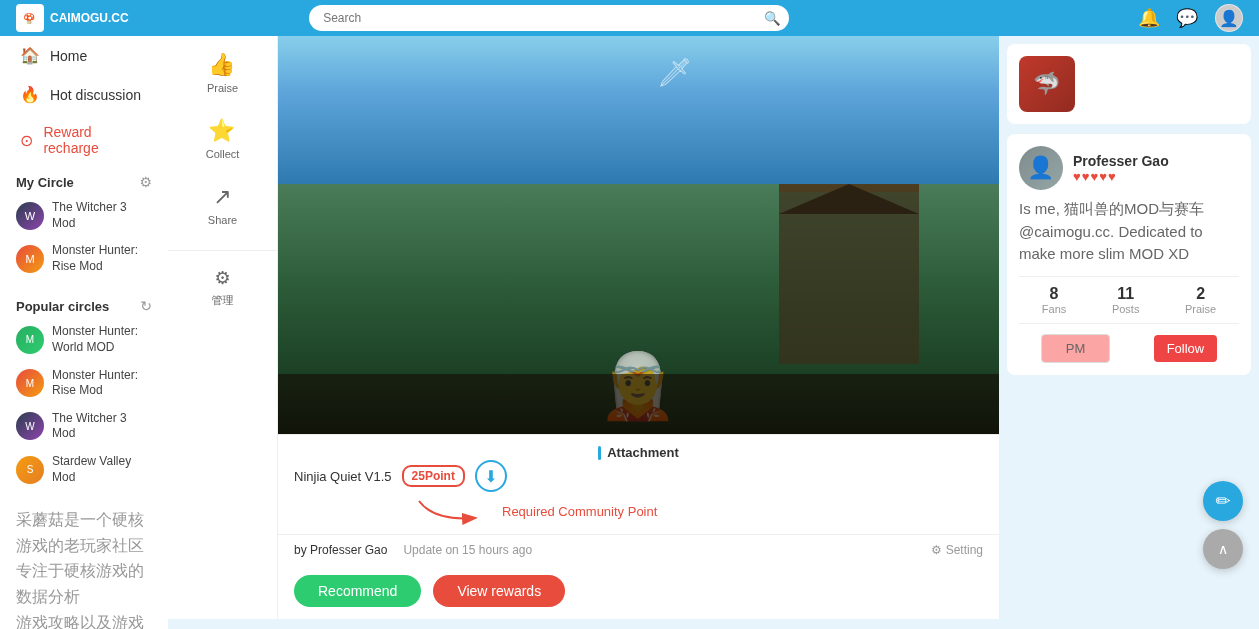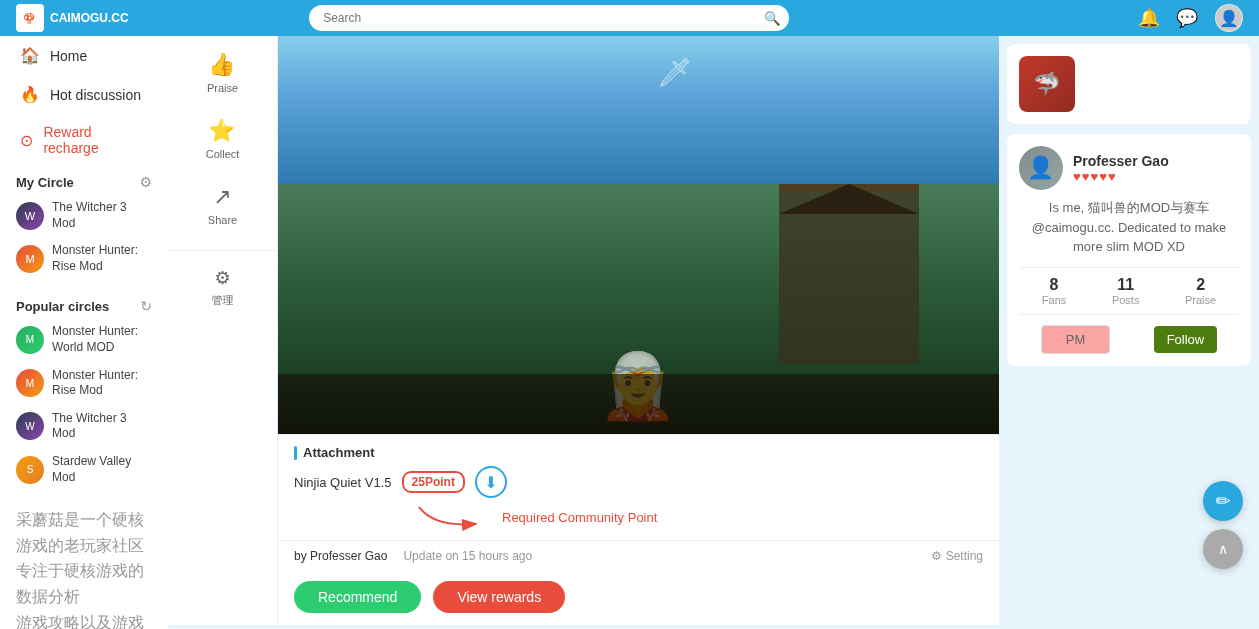--- a/index.html
+++ b/index.html
@@ -163,21 +163,21 @@
       flex: 1;
     }
 
     
     .attachment-section {
       background: white;
       padding: 10px 16px 8px;
       border-top: 1px solid #eee;
     }
     .attachment-header {
-      display: flex; align-items: center; gap: 6px; margin-bottom: 6px;
+      display: flex; align-items: center; gap: 6px; margin-bottom: 0; justify-content: center;
     }
     .attachment-bar { width: 3px; height: 14px; background: #29a8e0; border-radius: 2px; }
     .attachment-title { font-size: 13px; font-weight: bold; color: #333; }
     .attachment-row {
       display: flex; align-items: center; gap: 10px;
     }
     .attachment-name { font-size: 13px; color: #333; text-align: right; }
     .attachment-points-badge {
       border: 2px solid #e74c3c;
       color: #e74c3c;
@@ -260,39 +260,39 @@
       display: flex; align-items: center; gap: 10px; margin-bottom: 8px;
     }
     .profile-avatar {
       width: 44px; height: 44px; border-radius: 50%;
       background: linear-gradient(135deg, #7f8c8d, #95a5a6);
       flex-shrink: 0; overflow: hidden;
       display: flex; align-items: center; justify-content: center;
     }
     .profile-name { font-size: 14px; font-weight: bold; color: #333; }
     .profile-hearts { color: #e74c3c; font-size: 13px; letter-spacing: 1px; }
-    .profile-bio { font-size: 13px; color: #666; line-height: 1.5; margin-bottom: 10px; text-align: center; }
+    .profile-bio { font-size: 15px; color: #666; line-height: 1.5; margin-bottom: 10px; }
     .profile-stats {
       display: flex; align-items: center; justify-content: space-around;
       border-top: 1px solid #eee; border-bottom: 1px solid #eee;
       padding: 8px 0; margin-bottom: 10px;
     }
     .profile-stat { text-align: center; }
     .profile-stat-num { font-size: 16px; font-weight: bold; color: #333; }
     .profile-stat-label { font-size: 11px; color: #999; }
     .profile-actions {
       display: flex; align-items: center; justify-content: space-around;
     }
     .btn-pm {
       border: 1px solid #ddd; background: #fca5a5;
       color: #666; font-size: 13px;
       padding: 6px 24px; border-radius: 4px; cursor: pointer;
     }
     .btn-follow {
-      background: #4d7c0f; color: white;
+      background: #ef4444; color: white;
       border: none; font-size: 13px;
       padding: 6px 13px; border-radius: 4px; cursor: pointer;
     }
 
     
     .fab-area {
       position: fixed;
       right: 16px;
       bottom: 60px;
       display: flex; flex-direction: column; gap: 8px;

